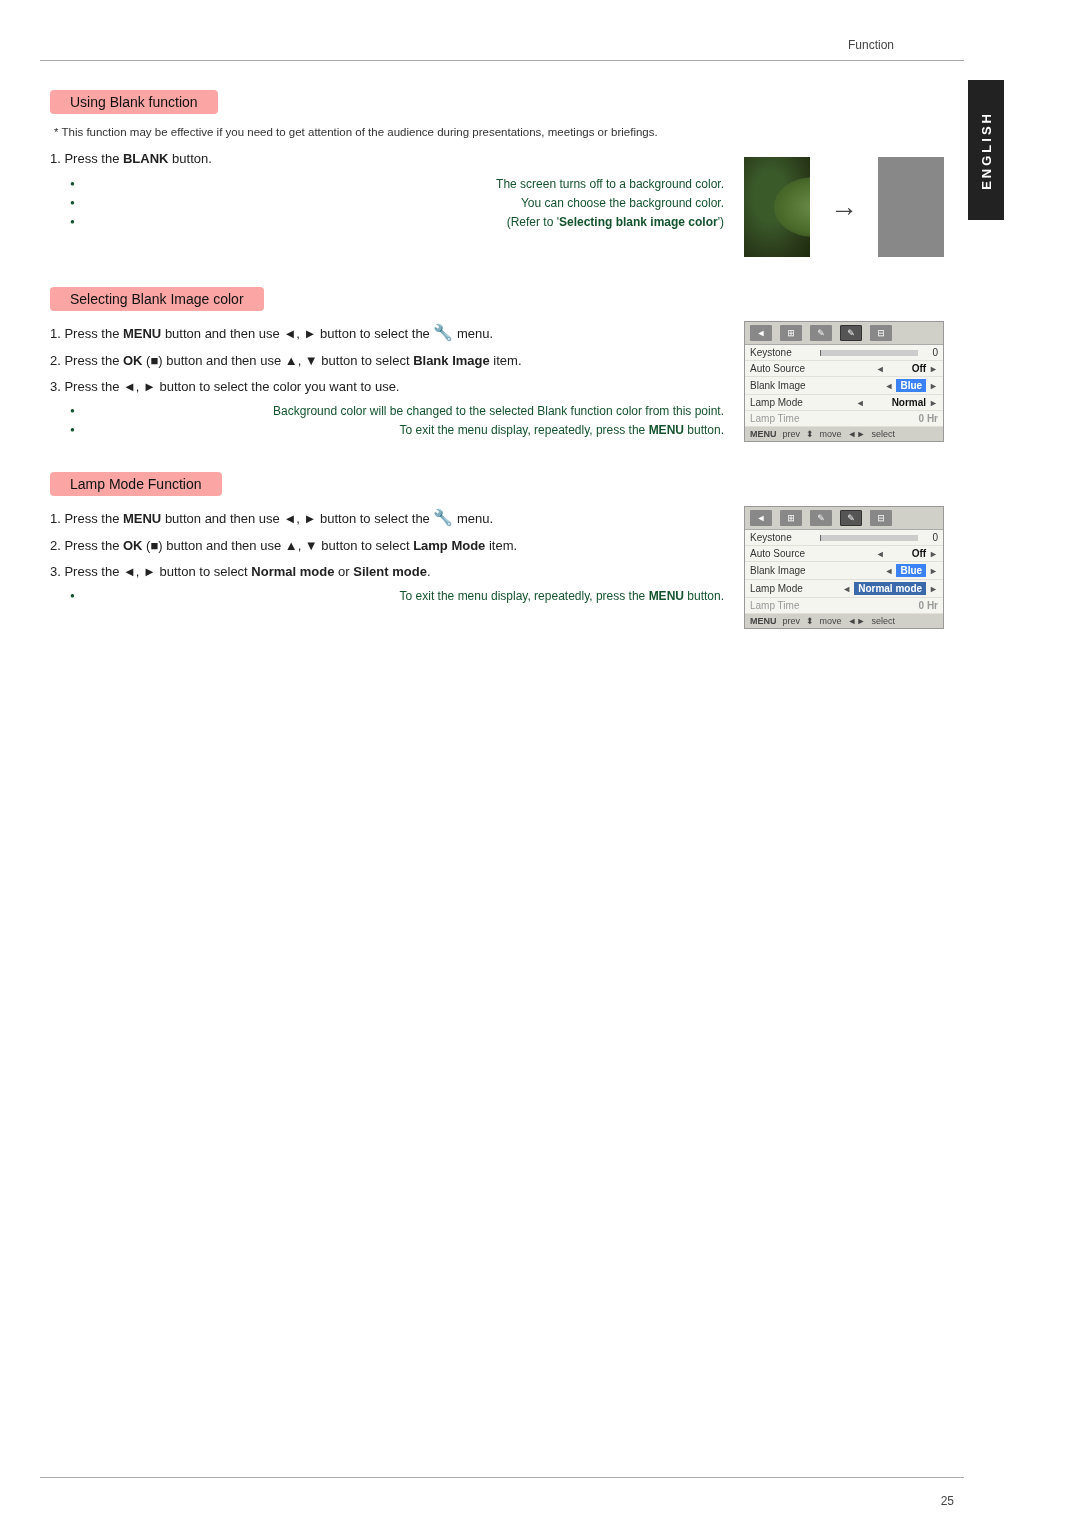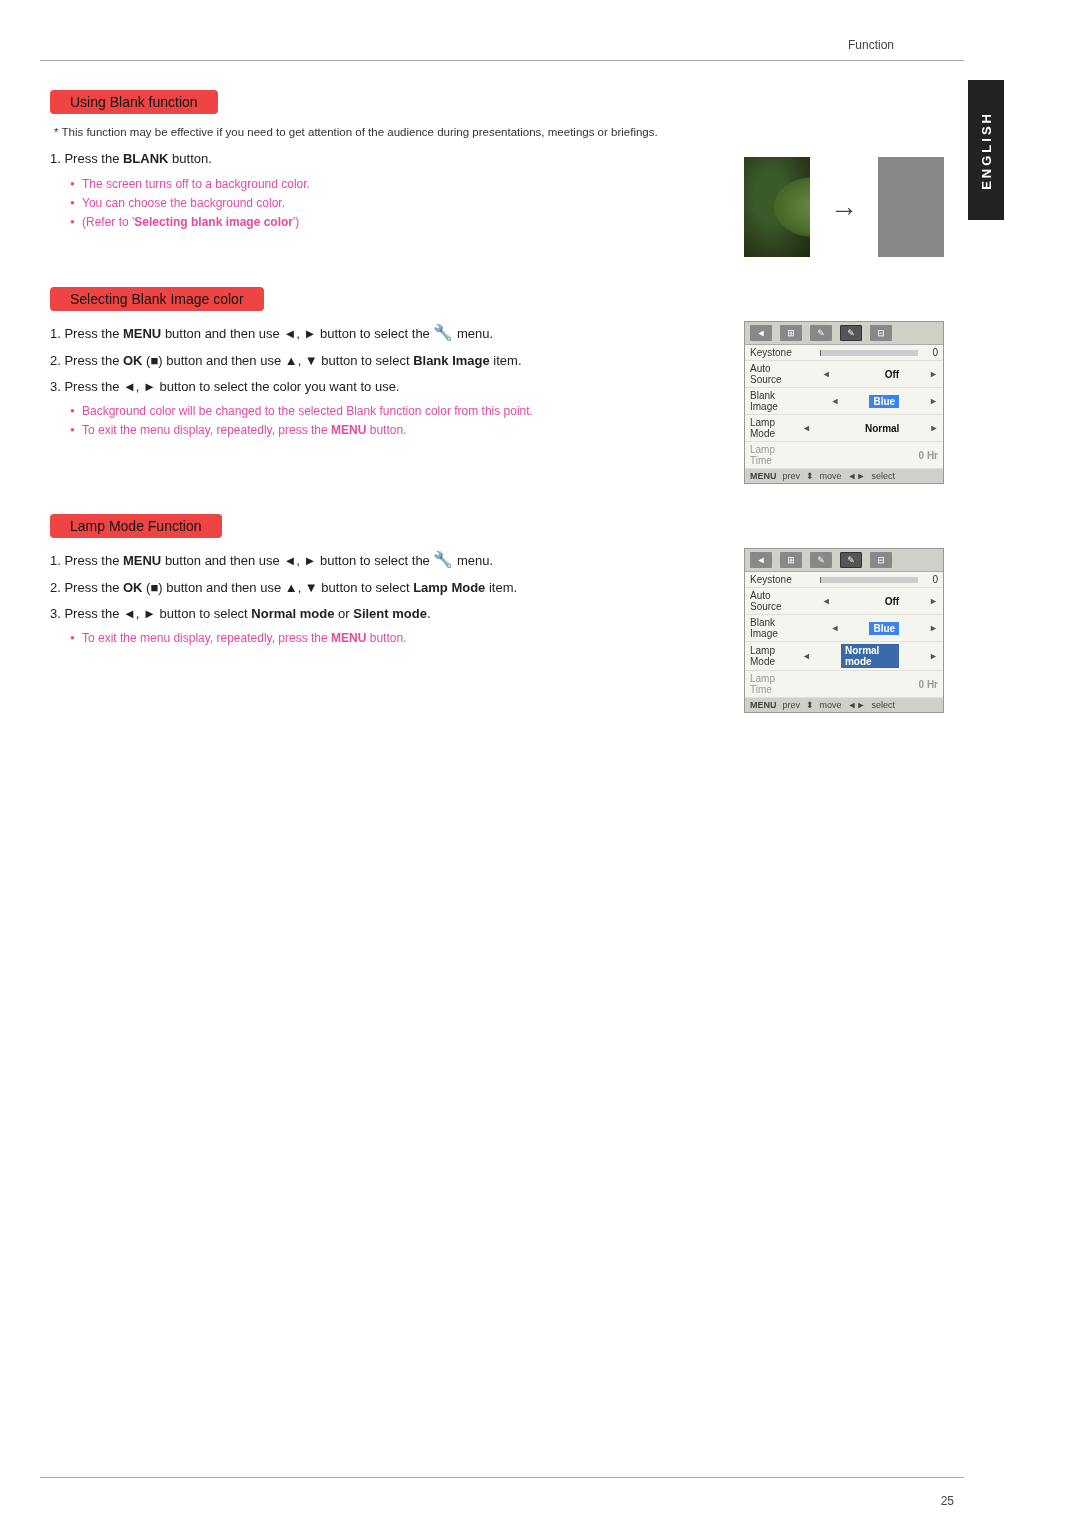--- a/index.html
+++ b/index.html
@@ -89,21 +89,21 @@
       bottom: 60px;
     }
 
     
     .section {
       margin-bottom: 30px;
     }
 
     .section-title {
       display: inline-block;
-      background: #ef4444;
+      background: #fca5a5;
       padding: 4px 20px;
       font-size: 14px;
       font-weight: normal;
       border-radius: 4px;
       margin-bottom: 10px;
       color: #111;
     }
 
     .section-note {
       font-size: 11.5px;
@@ -116,21 +116,22 @@
     .step {
       margin-bottom: 6px;
       font-size: 13px;
       line-height: 1.5;
     }
 
     .step-bullet {
       margin-left: 20px;
       font-size: 12px;
       line-height: 1.6;
-      color: #ec4899;
+      color: #14532d;
+      text-align: right;
     }
 
     .step-bullet li {
       list-style: none;
       position: relative;
       padding-left: 12px;
     }
     .step-bullet li::before {
       content: '●';
       position: absolute;
@@ -228,21 +229,20 @@
       background: #555;
       border: 1px solid #333;
     }
 
     .menu-mockup-row {
       display: flex;
       align-items: center;
       padding: 2px 5px;
       border-bottom: 1px solid #e0e0d8;
       font-size: 10px;
-      gap: 27px;
     }
     .menu-row-label {
       flex: 1;
       color: #333;
     }
     .menu-row-arrow-left {
       color: #555;
       font-size: 9px;
       margin-right: 3px;
     }

